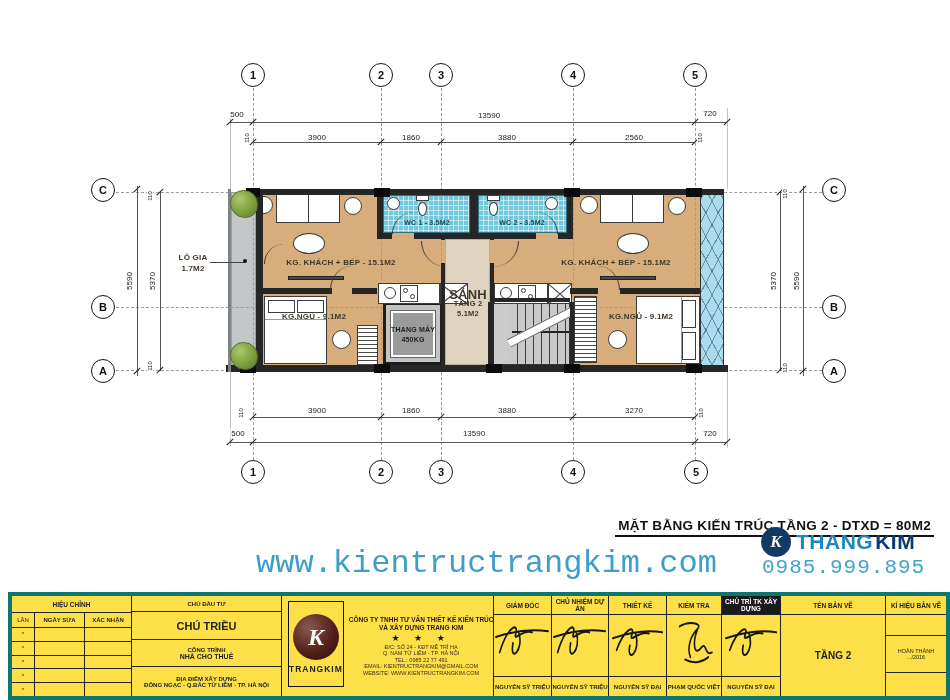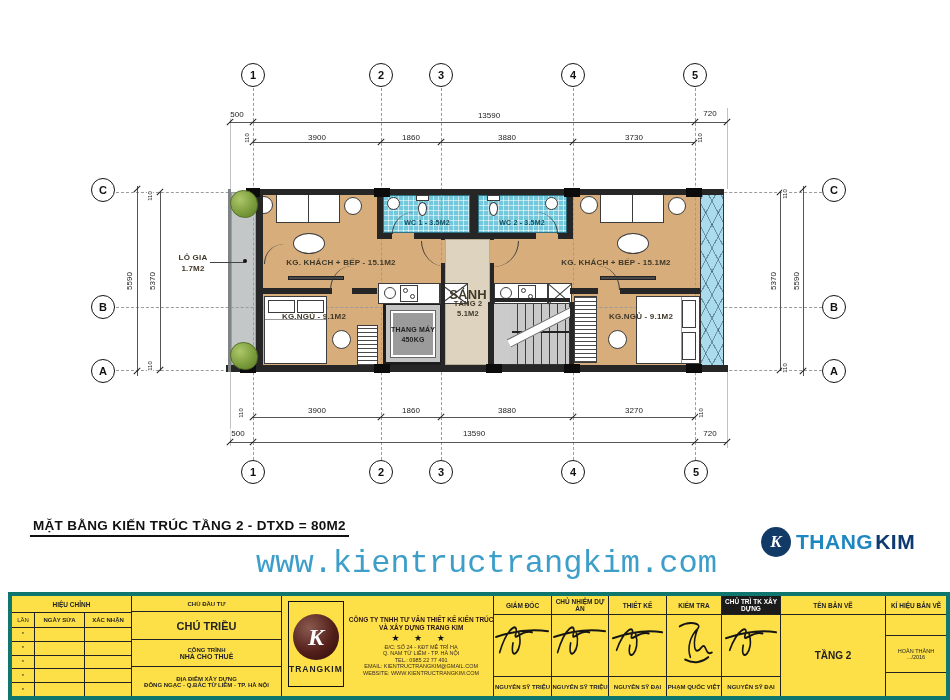--- a/index.html
+++ b/index.html
@@ -48,21 +48,21 @@
   .arc{position:absolute;z-index:5;box-sizing:border-box}
   .qbl{border-bottom-left-radius:100% 100%;border-left:1.2px solid #3a3a3a;border-bottom:0}
   .qbr{border-bottom-right-radius:100% 100%;border-right:1.2px solid #3a3a3a}
   .qtl{border-top-left-radius:100% 100%;border-left:1.2px solid #3a3a3a}
   .qtr{border-top-right-radius:100% 100%;border-right:1.2px solid #3a3a3a}
   .tree{position:absolute;z-index:6;border-radius:48% 52% 45% 55%;border:1px solid #55702a;
       background:radial-gradient(circle at 35% 32%,#adc76c,#7a9c3a 58%,#5c7a28)}
   .elev{position:absolute;z-index:2;border:3px solid #1d1d1d;background:#c4c4c4;box-sizing:border-box}
   .elevcar{position:absolute;z-index:3;background:#9b9b9b;border:2px solid #fff;outline:1px solid #666;box-sizing:border-box}
   
-  .title{position:absolute;left:30px;right:16px;top:516px;text-align:left;z-index:8}
+  .title{position:absolute;left:30px;right:16px;top:516px;text-align:right;z-index:8}
   .title span{font-size:13.5px;font-weight:bold;color:#111;border-bottom:2px solid #111;padding:0 3px 2px;letter-spacing:.3px}
   .web{position:absolute;top:545px;left:256px;font-family:"Liberation Mono","DejaVu Sans Mono",monospace;
        font-size:32px;color:#3d9fc9;z-index:8;white-space:nowrap}
   .brand{position:absolute;top:527px;left:761px;display:flex;align-items:center;z-index:8}
   .brandicon{width:30px;height:30px;border-radius:50%;background:#113a66;color:#fff;display:flex;
        align-items:center;justify-content:center;font-weight:bold;font-size:17px;font-style:italic;
        font-family:"Liberation Serif",serif}
   .brandtxt{font-size:21px;font-weight:bold;letter-spacing:.5px;margin-left:5px}
   .phone{position:absolute;top:556px;left:762px;font-family:"Liberation Mono","DejaVu Sans Mono",monospace;
        font-size:21px;color:#42a3cc;letter-spacing:1px;z-index:8;white-space:nowrap}
@@ -326,21 +326,21 @@
         <div class="tick" style="left:803px;top:371px"></div>
     </div>
 
     <div>
       <div class="dim" style="left:237px;top:114px">500</div>
       <div class="dim" style="left:489px;top:115px">13590</div>
       <div class="dim" style="left:710px;top:113px">720</div>
       <div class="dim" style="left:317px;top:137px">3900</div>
       <div class="dim" style="left:411px;top:137px">1860</div>
       <div class="dim" style="left:507px;top:137px">3880</div>
-      <div class="dim" style="left:634px;top:137px">3730</div>
+      <div class="dim" style="left:634px;top:137px">2560</div>
       <div class="dim dimr dims" style="left:247px;top:138px">110</div>
       <div class="dim dimr dims" style="left:700px;top:138px">110</div>
       <div class="dim" style="left:317px;top:410px">3900</div>
       <div class="dim" style="left:411px;top:410px">1860</div>
       <div class="dim" style="left:507px;top:410px">3880</div>
       <div class="dim" style="left:634px;top:410px">3270</div>
       <div class="dim dimr dims" style="left:241px;top:413px">110</div>
       <div class="dim dimr dims" style="left:701px;top:413px">110</div>
       <div class="dim" style="left:238px;top:433px">500</div>
       <div class="dim" style="left:474px;top:433px">13590</div>
@@ -360,20 +360,21 @@
     <span>MẶT BẰNG KIẾN TRÚC TẦNG 2 - DTXD = 80M2</span>
   </div>
 
   <div class="web">www.kientructrangkim.com</div>
 
   <div class="brand">
     <div class="brandicon">K</div>
     <span class="brandtxt" style="color:#1e86c0">THANG</span>
     <span class="brandtxt" style="color:#0e3a71;margin-left:2px">KIM</span>
   </div>
+  <div class="phone">0985.999.895</div>
 
   <div class="tb">
 
     <div class="tbc" style="width:120px">
       <div class="tbh" style="height:14px">HIỆU CHỈNH</div>
       <div class="revrow" style="flex:0 0 14px">
         <div class="revc1">LẦN</div>
         <div class="revc2">NGÀY SỬA</div>
         <div class="revc3">XÁC NHẬN</div>
       </div>

